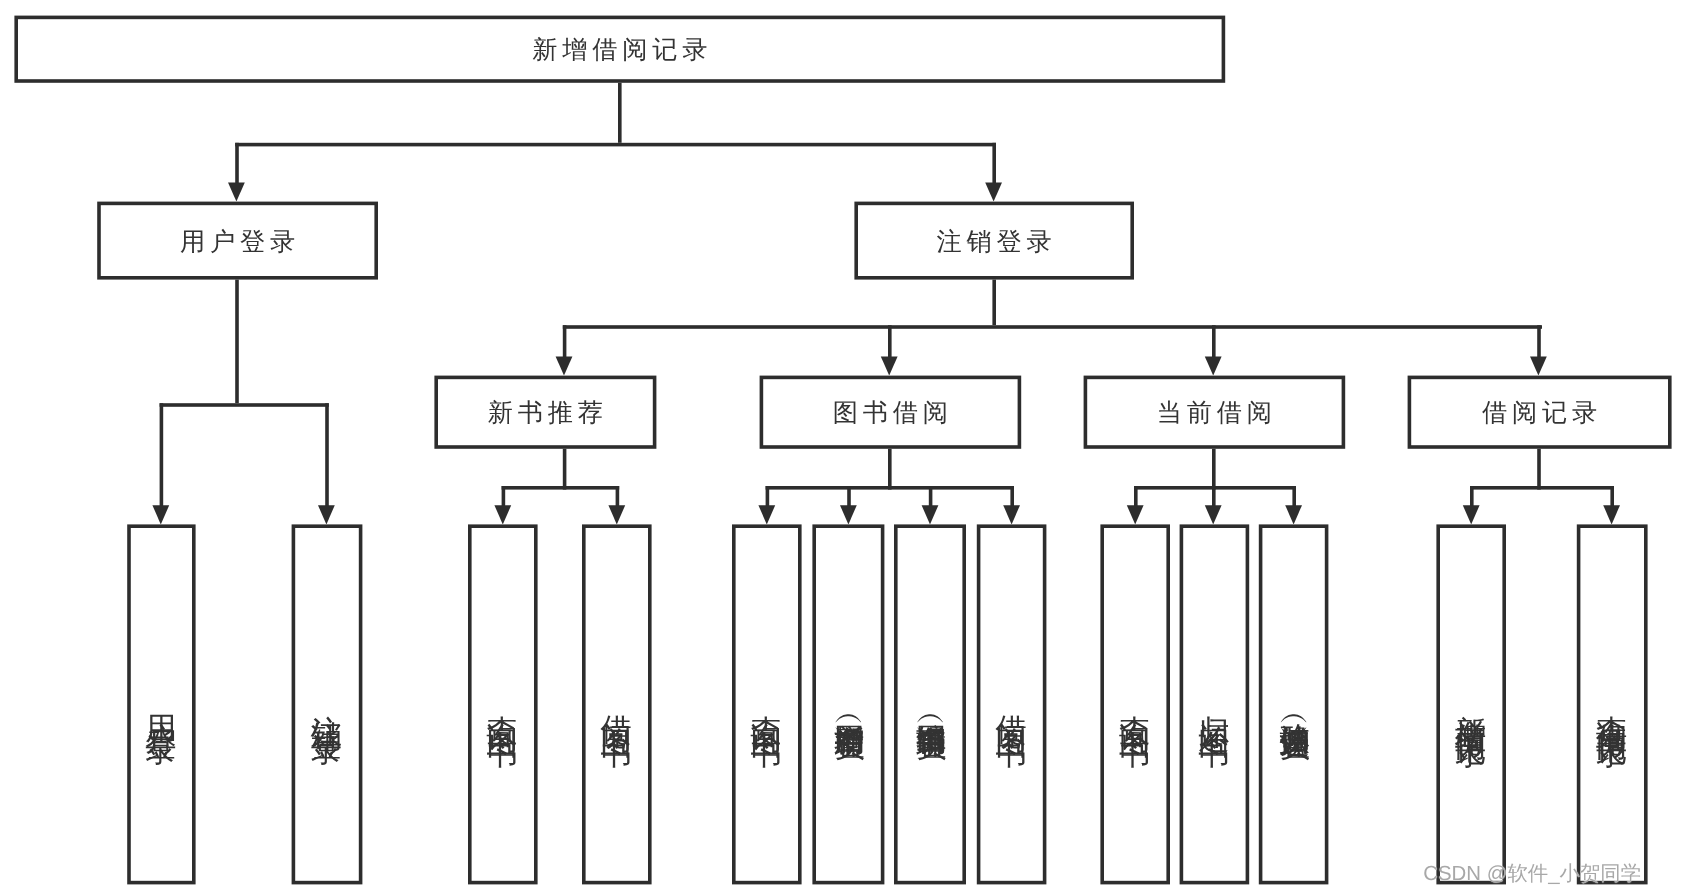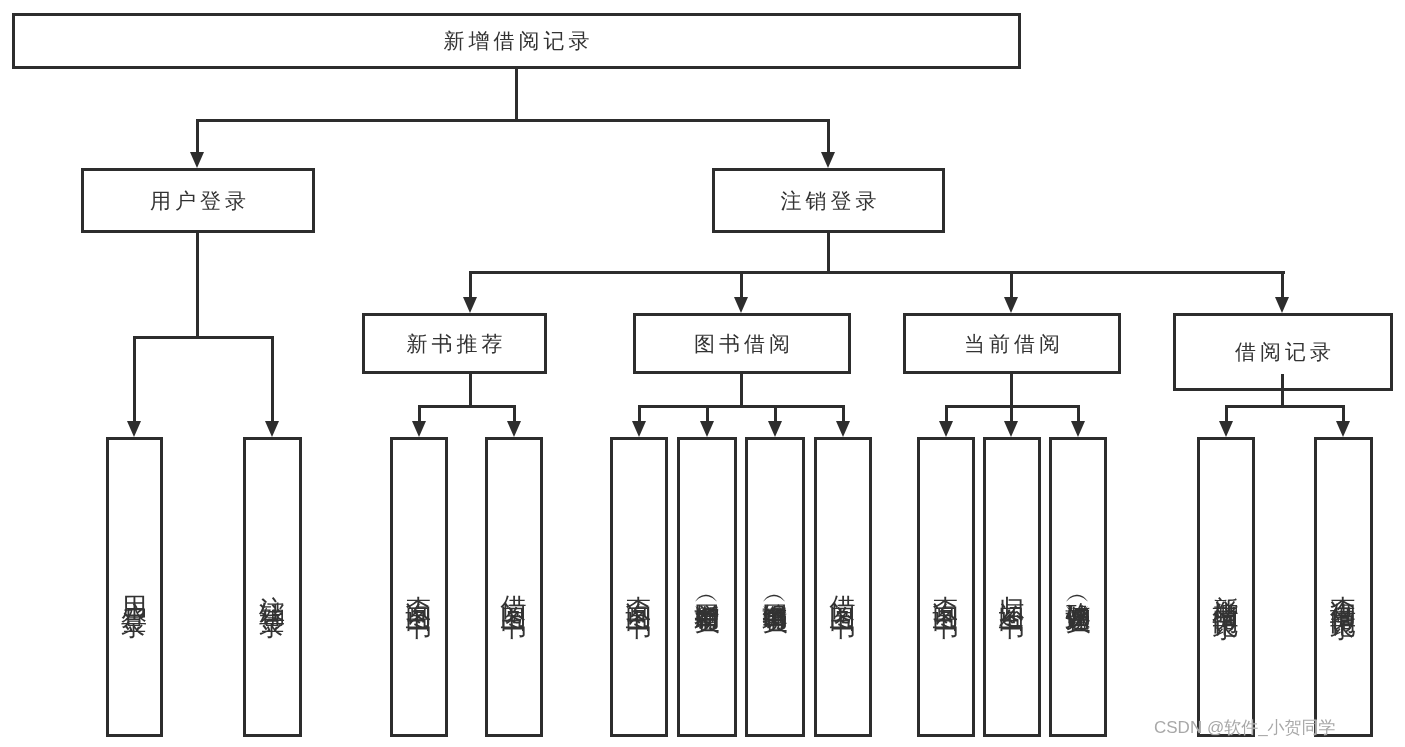--- a/index.html
+++ b/index.html
@@ -42,21 +42,21 @@
   }
   .arr {
     position: absolute;
     width: 0; height: 0;
     border-left: 7px solid transparent;
     border-right: 7px solid transparent;
     border-top: 16px solid #2d2d2d;
   }
   .watermark {
     position: absolute;
-    left: 1154px;
+    left: 1186px;
     top: 716px;
     font-size: 17px;
     color: #a8a8a8;
     white-space: nowrap;
     z-index: 10;
     text-shadow: 0 0 1px #ffffff;
   }
 </style>
 </head>
 <body>
@@ -89,21 +89,21 @@
   <div class="cline" style="left:740px; top:271px; width:3px; height:28px;"></div>
   <div class="arr" style="left:734px; top:297px;"></div>
   <div class="cline" style="left:1010px; top:271px; width:3px; height:28px;"></div>
   <div class="arr" style="left:1004px; top:297px;"></div>
   <div class="cline" style="left:1281px; top:271px; width:3px; height:28px;"></div>
   <div class="arr" style="left:1275px; top:297px;"></div>
 
   <div class="box hbox" style="left:362px; top:313px; width:185px; height:61px;">新书推荐</div>
   <div class="box hbox" style="left:903px; top:313px; width:218px; height:61px;">当前借阅</div>
   <div class="box hbox" style="left:633px; top:313px; width:218px; height:61px;">图书借阅</div>
-  <div class="box hbox" style="left:1173px; top:313px; width:220px; height:78px;">借阅记录</div>
+  <div class="box hbox" style="left:1173px; top:313px; width:220px; height:61px;">借阅记录</div>
 
   <div class="cline" style="left:469px; top:374px; width:3px; height:34px;"></div>
   <div class="cline" style="left:418px; top:405px; width:98px; height:3px;"></div>
   <div class="cline" style="left:418px; top:405px; width:3px; height:18px;"></div>
   <div class="arr" style="left:412px; top:421px;"></div>
   <div class="cline" style="left:513px; top:405px; width:3px; height:18px;"></div>
   <div class="arr" style="left:507px; top:421px;"></div>
 
   <div class="cline" style="left:740px; top:374px; width:3px; height:34px;"></div>
   <div class="cline" style="left:638px; top:405px; width:207px; height:3px;"></div>

